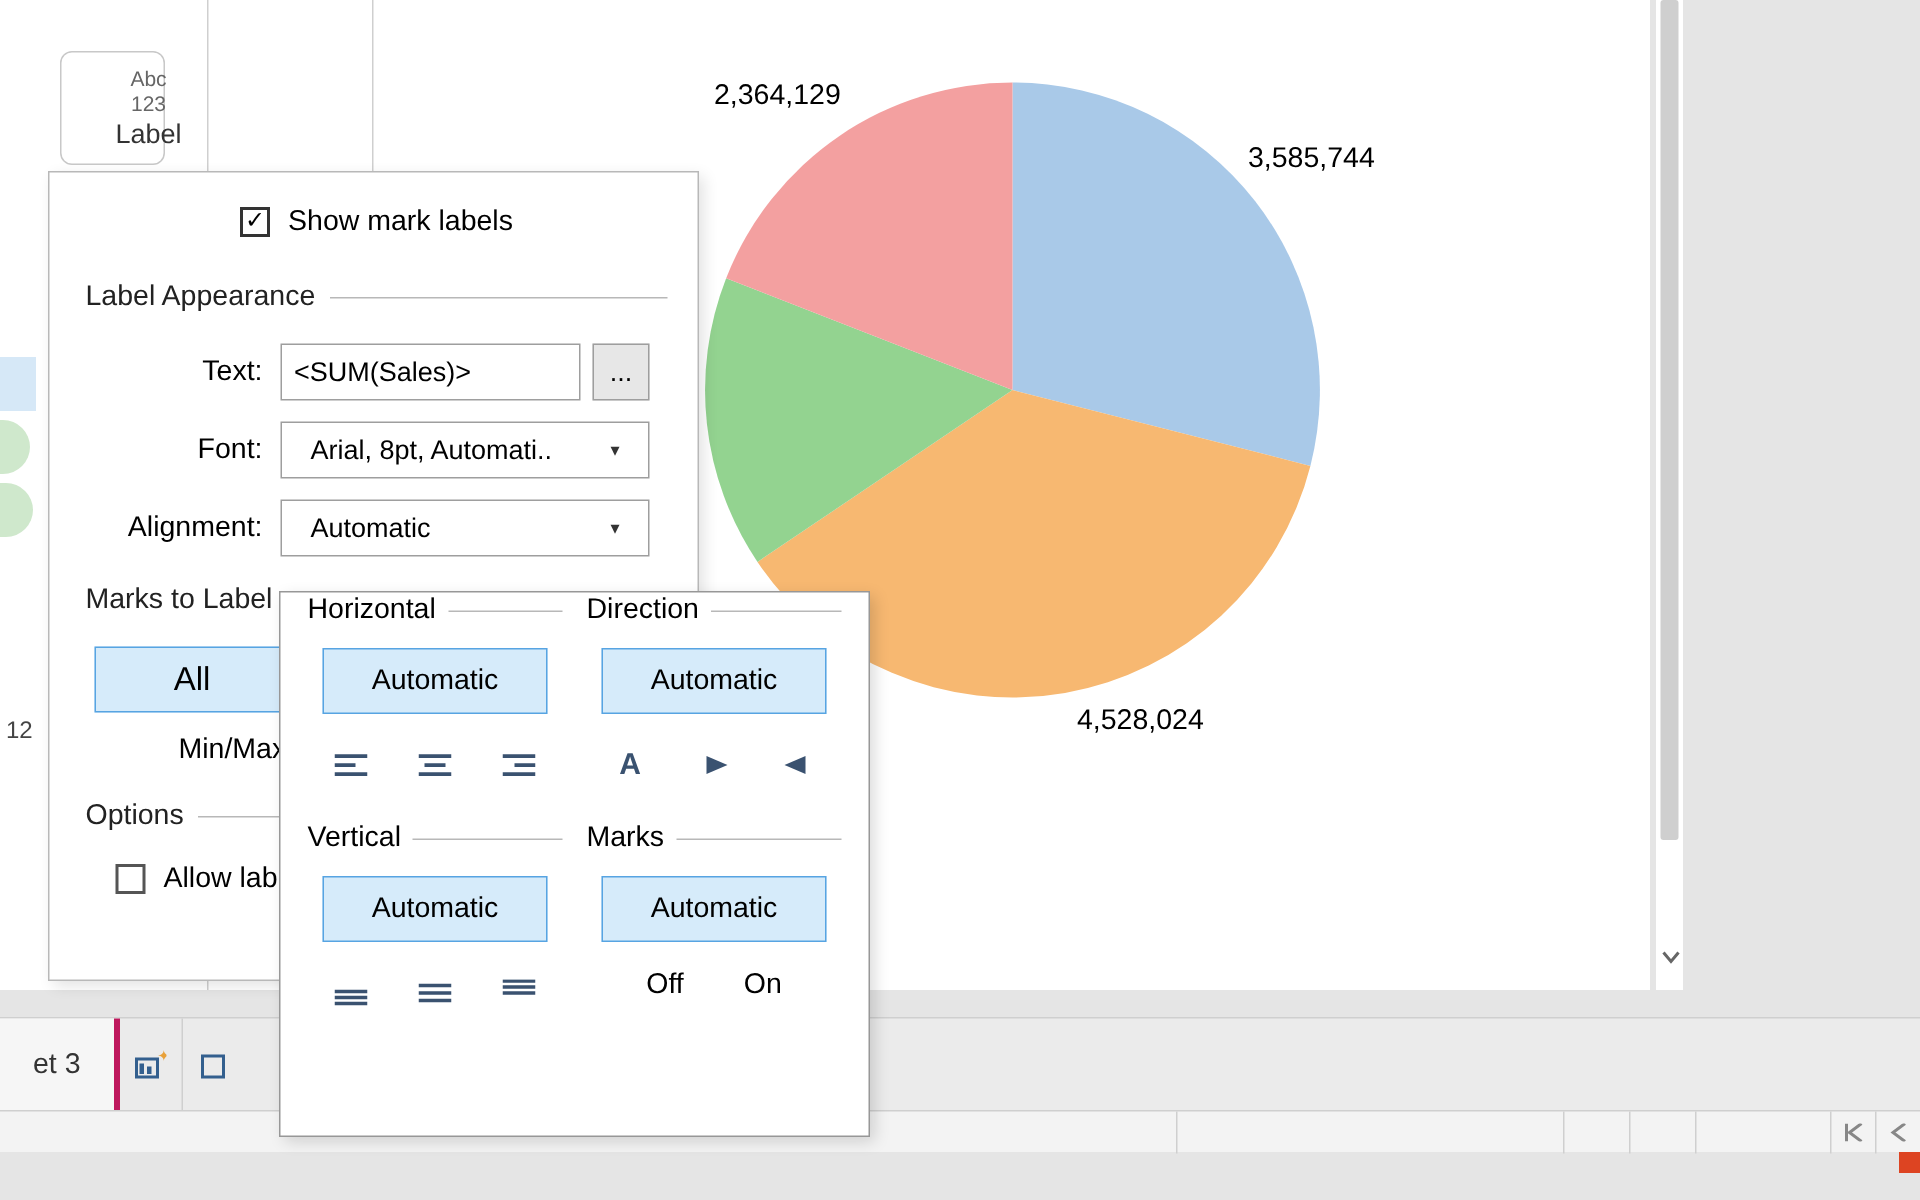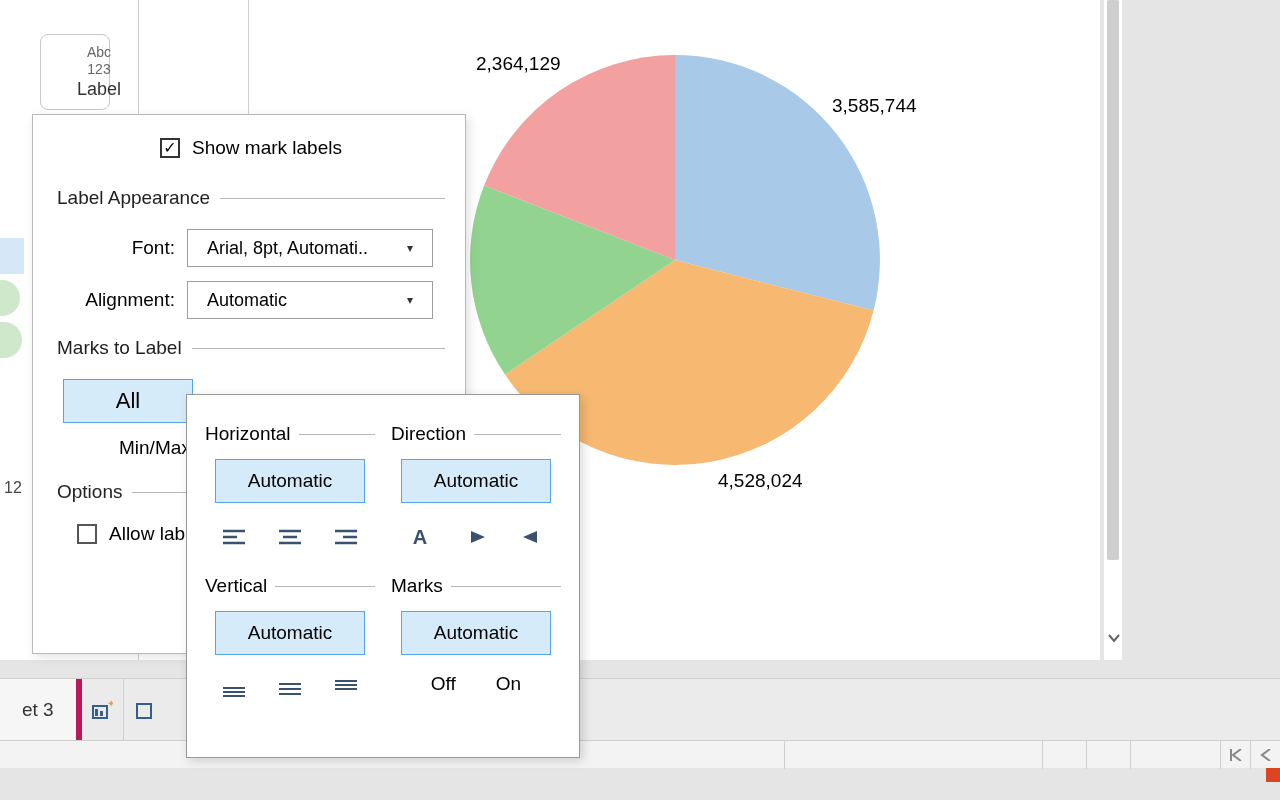--- a/index.html
+++ b/index.html
@@ -40,33 +40,33 @@
   .formrow .lbl { width:130px; text-align:right; padding-right:12px; font-size:19px; }
   .txt-input { width:200px; height:38px; border:1.5px solid #9e9e9e; background:#fff; padding:0 8px; font-size:18px; display:flex; align-items:center; }
   .ell-btn { width:38px; height:38px; border:1.5px solid #9e9e9e; background:#e7e7e7; margin-left:8px; display:flex; align-items:center; justify-content:center; font-size:18px; }
   .select { width:246px; height:38px; border:1.5px solid #9e9e9e; background:#fff; padding:0 19px; font-size:18px; display:flex; align-items:center; justify-content:space-between; }
   .chev { font-size:12px; color:#333; }
 
   .panel .all-btn { width:130px; height:44px; border:1.5px solid #57a4e2; background:#d6ebfa; display:flex; align-items:center; justify-content:center; font-size:22px; margin-left:6px; }
   .panel .minmax { margin-left:62px; margin-top:14px; font-size:19px; }
 
   
-  .align-panel { position:absolute; left:186px; top:394px; width:394px; height:364px; border:1.5px solid #979797; background:#fff; box-shadow:3px 3px 10px rgba(0,0,0,.15); padding:28px 18px 12px 18px; font-size:19px; z-index:20; }
+  .align-panel { position:absolute; left:186px; top:394px; width:394px; height:364px; border:1.5px solid #979797; background:#fff; box-shadow:3px 3px 10px rgba(0,0,0,.15); padding:1px 18px 12px 18px; font-size:19px; z-index:20; }
   .two-col { display:flex; gap:16px; }
   .col { flex:1; }
   .subhdr { display:flex; align-items:center; gap:8px; margin-bottom:14px; }
   .subhdr .line { flex:1; height:1px; background:#b8b8b8; }
   .autobtn { height:44px; border:1.5px solid #57a4e2; background:#d6ebfa; display:flex; align-items:center; justify-content:center; font-size:19px; width:150px; margin:0 auto 18px; }
   .icon-row { display:flex; gap:20px; justify-content:center; align-items:center; margin-bottom:22px; height:32px; }
   .icon-btn { display:flex; align-items:center; justify-content:center; width:36px; height:30px; color:#3a5270; }
   .onoff { display:flex; gap:40px; justify-content:center; font-size:19px; }
 
   
   .tabstrip { position:absolute; left:0; top:678px; width:1280px; height:62px; background:#ebebeb; border-top:1px solid #cfcfcf; display:flex; align-items:center; }
-  .sheet-tab { height:62px; border-right:6px solid #be185d; padding:0 22px; font-size:19px; color:#333; display:flex; align-items:center; background:#f6f6f6; }
+  .sheet-tab { height:62px; border-right:4px solid #be185d; padding:0 22px; font-size:19px; color:#333; display:flex; align-items:center; background:#f6f6f6; }
   .tab-icon { width:42px; height:62px; display:flex; align-items:center; justify-content:center; border-right:1px solid #cfcfcf; color:#335f8e; }
 
   
   .statusbar { position:absolute; left:0; top:740px; width:1280px; height:28px; background:#f3f3f3; border-top:1px solid #cfcfcf; display:flex; }
   .status-cells { margin-left:auto; display:flex; height:28px; }
   .status-cell { width:44px; border-left:1px solid #cfcfcf; }
   .status-wide { width:258px; border-left:1px solid #cfcfcf; }
   .nav-btn { width:30px; height:28px; display:flex; align-items:center; justify-content:center; color:#878787; border-left:1px solid #cfcfcf; }
   .status-2 { position:absolute; left:6px; top:743px; font-size:17px; color:#444; }
 
@@ -123,20 +123,29 @@
         <span class="check">✓</span>
       </div>
     <span>Show mark labels</span>
   </div>
 
   <div class="section-row">
     <span class="section-title">Label Appearance</span>
     <div class="line"></div>
   </div>
 
+  <div class="formrow">
+    <div class="lbl">Text:</div>
+    <div class="txt-input">
+        <span>&lt;SUM(Sales)&gt;</span>
+      </div>
+    <div class="ell-btn">
+        <span>...</span>
+      </div>
+  </div>
 
   <div class="formrow">
     <div class="lbl">Font:</div>
     <div class="select">
       <span>Arial, 8pt, Automati..</span>
       <span class="chev">▾</span>
     </div>
   </div>
 
   <div class="formrow">

